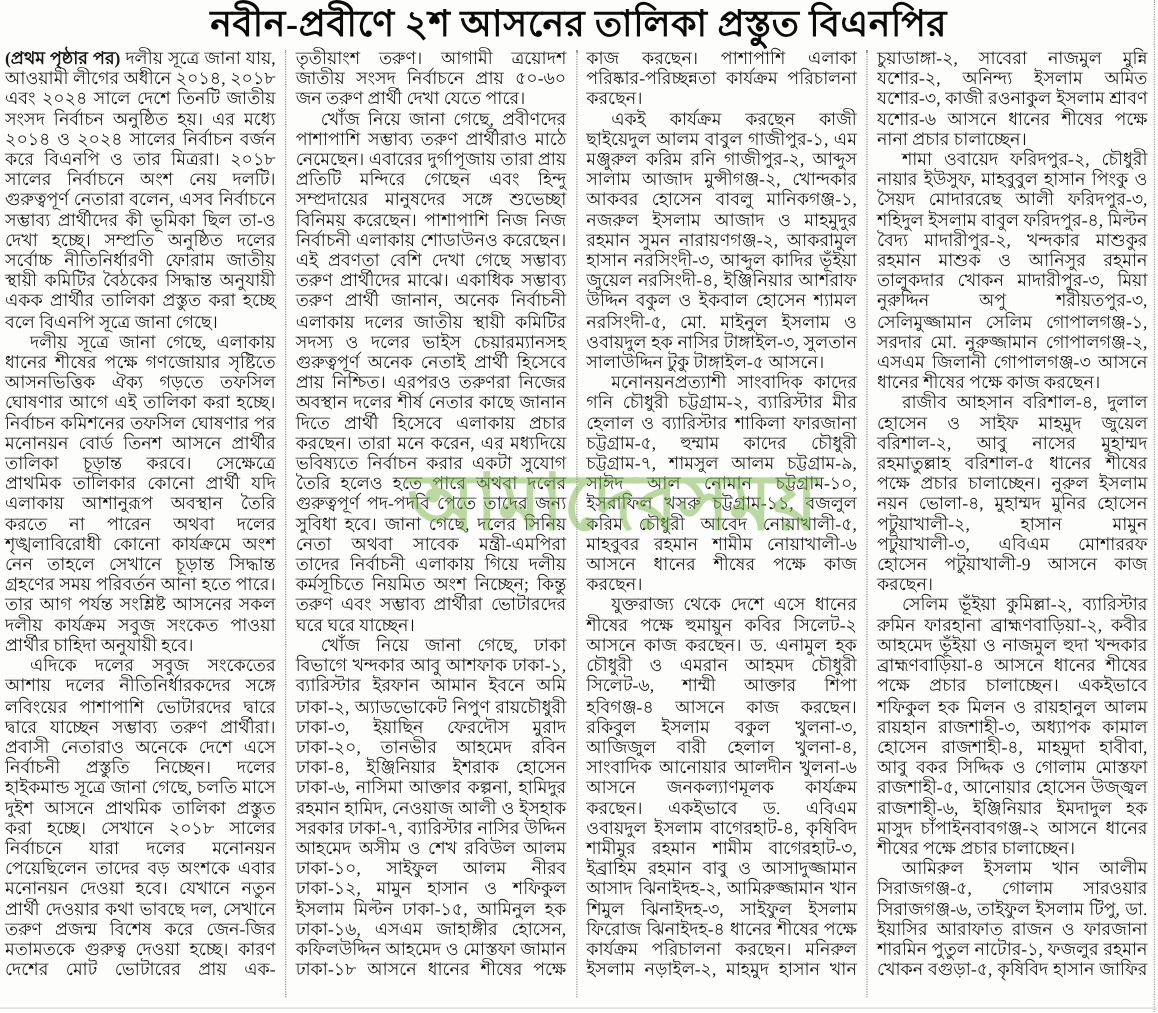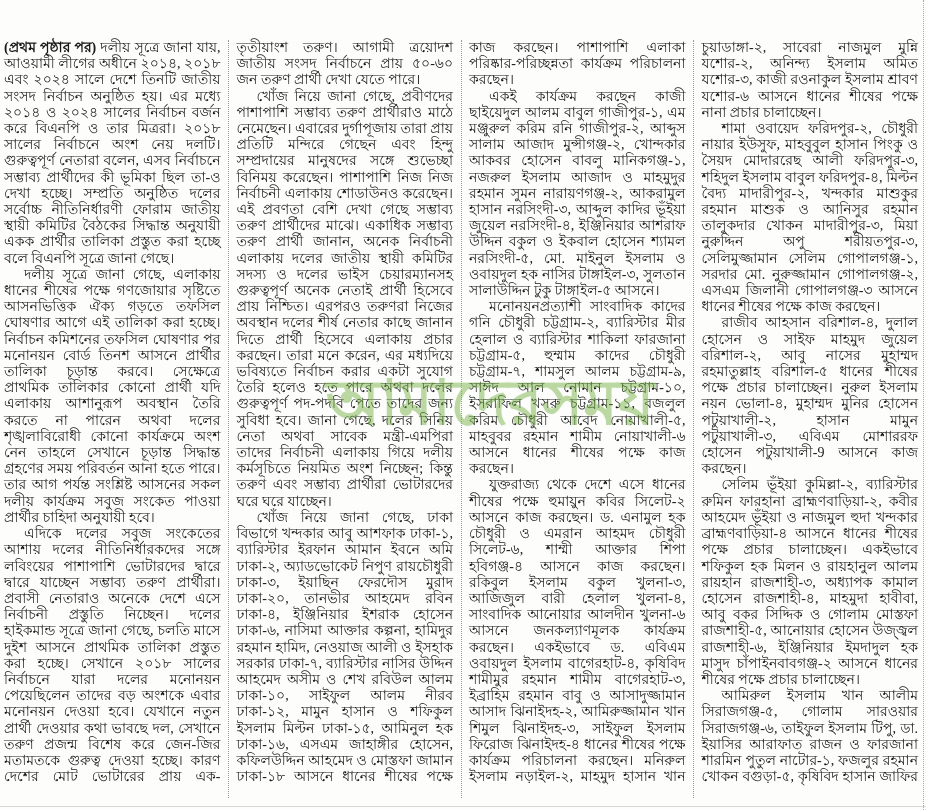--- a/index.html
+++ b/index.html
@@ -65,20 +65,21 @@
     left:0;right:0;bottom:3px;
     height:0;
     border-top:1px solid #d7d7d3;
   }
 </style>
 </head>
 <body>
 
 <div class="page">
 
+  <h1 class="headline">নবীন-প্রবীণে ২শ আসনের তালিকা প্রস্তুত বিএনপির</h1>
 
   <div class="article-body">
     <p class="first-para"><span class="lead-note">(প্রথম পৃষ্ঠার পর)</span> <span>দলীয় সূত্রে জানা যায়, আওয়ামী লীগের অধীনে ২০১৪, ২০১৮ এবং ২০২৪ সালে দেশে তিনটি জাতীয় সংসদ নির্বাচন অনুষ্ঠিত হয়। এর মধ্যে ২০১৪ ও ২০২৪ সালের নির্বাচন বর্জন করে বিএনপি ও তার মিত্ররা। ২০১৮ সালের নির্বাচনে অংশ নেয় দলটি। গুরুত্বপূর্ণ নেতারা বলেন, এসব নির্বাচনে সম্ভাব্য প্রার্থীদের কী ভূমিকা ছিল তা-ও দেখা হচ্ছে। সম্প্রতি অনুষ্ঠিত দলের সর্বোচ্চ নীতিনির্ধারণী ফোরাম জাতীয় স্থায়ী কমিটির বৈঠকের সিদ্ধান্ত অনুযায়ী একক প্রার্থীর তালিকা প্রস্তুত করা হচ্ছে বলে বিএনপি সূত্রে জানা গেছে।</span></p>
     <p>দলীয় সূত্রে জানা গেছে, এলাকায় ধানের শীষের পক্ষে গণজোয়ার সৃষ্টিতে আসনভিত্তিক ঐক্য গড়তে তফসিল ঘোষণার আগে এই তালিকা করা হচ্ছে। নির্বাচন কমিশনের তফসিল ঘোষণার পর মনোনয়ন বোর্ড তিনশ আসনে প্রার্থীর তালিকা চূড়ান্ত করবে। সেক্ষেত্রে প্রাথমিক তালিকার কোনো প্রার্থী যদি এলাকায় আশানুরূপ অবস্থান তৈরি করতে না পারেন অথবা দলের শৃঙ্খলাবিরোধী কোনো কার্যক্রমে অংশ নেন তাহলে সেখানে চূড়ান্ত সিদ্ধান্ত গ্রহণের সময় পরিবর্তন আনা হতে পারে। তার আগ পর্যন্ত সংশ্লিষ্ট আসনের সকল দলীয় কার্যক্রম সবুজ সংকেত পাওয়া প্রার্থীর চাহিদা অনুযায়ী হবে।</p>
     <p>এদিকে দলের সবুজ সংকেতের আশায় দলের নীতিনির্ধারকদের সঙ্গে লবিংয়ের পাশাপাশি ভোটারদের দ্বারে দ্বারে যাচ্ছেন সম্ভাব্য তরুণ প্রার্থীরা। প্রবাসী নেতারাও অনেকে দেশে এসে নির্বাচনী প্রস্তুতি নিচ্ছেন। দলের হাইকমান্ড সূত্রে জানা গেছে, চলতি মাসে দুইশ আসনে প্রাথমিক তালিকা প্রস্তুত করা হচ্ছে। সেখানে ২০১৮ সালের নির্বাচনে যারা দলের মনোনয়ন পেয়েছিলেন তাদের বড় অংশকে এবার মনোনয়ন দেওয়া হবে। যেখানে নতুন প্রার্থী দেওয়ার কথা ভাবছে দল, সেখানে তরুণ প্রজন্ম বিশেষ করে জেন-জির মতামতকে গুরুত্ব দেওয়া হচ্ছে। কারণ দেশের মোট ভোটারের প্রায় এক-তৃতীয়াংশ তরুণ। আগামী ত্রয়োদশ জাতীয় সংসদ নির্বাচনে প্রায় ৫০-৬০ জন তরুণ প্রার্থী দেখা যেতে পারে।</p>
     <p>খোঁজ নিয়ে জানা গেছে, প্রবীণদের পাশাপাশি সম্ভাব্য তরুণ প্রার্থীরাও মাঠে নেমেছেন। এবারের দুর্গাপূজায় তারা প্রায় প্রতিটি মন্দিরে গেছেন এবং হিন্দু সম্প্রদায়ের মানুষদের সঙ্গে শুভেচ্ছা বিনিময় করেছেন। পাশাপাশি নিজ নিজ নির্বাচনী এলাকায় শোডাউনও করেছেন। এই প্রবণতা বেশি দেখা গেছে সম্ভাব্য তরুণ প্রার্থীদের মাঝে। একাধিক সম্ভাব্য তরুণ প্রার্থী জানান, অনেক নির্বাচনী এলাকায় দলের জাতীয় স্থায়ী কমিটির সদস্য ও দলের ভাইস চেয়ারম্যানসহ গুরুত্বপূর্ণ অনেক নেতাই প্রার্থী হিসেবে প্রায় নিশ্চিত। এরপরও তরুণরা নিজের অবস্থান দলের শীর্ষ নেতার কাছে জানান দিতে প্রার্থী হিসেবে এলাকায় প্রচার করছেন। তারা মনে করেন, এর মধ্যদিয়ে ভবিষ্যতে নির্বাচন করার একটা সুযোগ তৈরি হলেও হতে পারে অথবা দলের গুরুত্বপূর্ণ পদ-পদবি পেতে তাদের জন্য সুবিধা হবে। জানা গেছে, দলের সিনিয় নেতা অথবা সাবেক মন্ত্রী-এমপিরা তাদের নির্বাচনী এলাকায় গিয়ে দলীয় কর্মসূচিতে নিয়মিত অংশ নিচ্ছেন; কিন্তু তরুণ এবং সম্ভাব্য প্রার্থীরা ভোটারদের ঘরে ঘরে যাচ্ছেন।</p>
     <p>খোঁজ নিয়ে জানা গেছে, ঢাকা বিভাগে খন্দকার আবু আশফাক ঢাকা-১, ব্যারিস্টার ইরফান আমান ইবনে অমি ঢাকা-২, অ্যাডভোকেট নিপুণ রায়চৌধুরী ঢাকা-৩, ইয়াছিন ফেরদৌস মুরাদ ঢাকা-২০, তানভীর আহমেদ রবিন ঢাকা-৪, ইঞ্জিনিয়ার ইশরাক হোসেন ঢাকা-৬, নাসিমা আক্তার কল্পনা, হামিদুর রহমান হামিদ, নেওয়াজ আলী ও ইসহাক সরকার ঢাকা-৭, ব্যারিস্টার নাসির উদ্দিন আহমেদ অসীম ও শেখ রবিউল আলম ঢাকা-১০, সাইফুল আলম নীরব ঢাকা-১২, মামুন হাসান ও শফিকুল ইসলাম মিল্টন ঢাকা-১৫, আমিনুল হক ঢাকা-১৬, এসএম জাহাঙ্গীর হোসেন, কফিলউদ্দিন আহমেদ ও মোস্তফা জামান ঢাকা-১৮ আসনে ধানের শীষের পক্ষে কাজ করছেন। পাশাপাশি এলাকা পরিষ্কার-পরিচ্ছন্নতা কার্যক্রম পরিচালনা করছেন।</p>
     <p>একই কার্যক্রম করছেন কাজী ছাইয়েদুল আলম বাবুল গাজীপুর-১, এম মঞ্জুরুল করিম রনি গাজীপুর-২, আব্দুস সালাম আজাদ মুন্সীগঞ্জ-২, খোন্দকার আকবর হোসেন বাবলু মানিকগঞ্জ-১, নজরুল ইসলাম আজাদ ও মাহমুদুর রহমান সুমন নারায়ণগঞ্জ-২, আকরামুল হাসান নরসিংদী-৩, আব্দুল কাদির ভূঁইয়া জুয়েল নরসিংদী-৪, ইঞ্জিনিয়ার আশরাফ উদ্দিন বকুল ও ইকবাল হোসেন শ্যামল নরসিংদী-৫, মো. মাইনুল ইসলাম ও ওবায়দুল হক নাসির টাঙ্গাইল-৩, সুলতান সালাউদ্দিন টুকু টাঙ্গাইল-৫ আসনে।</p>
     <p>মনোনয়নপ্রত্যাশী সাংবাদিক কাদের গনি চৌধুরী চট্টগ্রাম-২, ব্যারিস্টার মীর হেলাল ও ব্যারিস্টার শাকিলা ফারজানা চট্টগ্রাম-৫, হুম্মাম কাদের চৌধুরী চট্টগ্রাম-৭, শামসুল আলম চট্টগ্রাম-৯, সাঈদ আল নোমান চট্টগ্রাম-১০, ইসরাফিল খসরু চট্টগ্রাম-১১, বজলুল করিম চৌধুরী আবেদ নোয়াখালী-৫, মাহবুবর রহমান শামীম নোয়াখালী-৬ আসনে ধানের শীষের পক্ষে কাজ করছেন।</p>
     <p>যুক্তরাজ্য থেকে দেশে এসে ধানের শীষের পক্ষে হুমায়ুন কবির সিলেট-২ আসনে কাজ করছেন। ড. এনামুল হক চৌধুরী ও এমরান আহমদ চৌধুরী সিলেট-৬, শাম্মী আক্তার শিপা হবিগঞ্জ-৪ আসনে কাজ করছেন। রকিবুল ইসলাম বকুল খুলনা-৩, আজিজুল বারী হেলাল খুলনা-৪, সাংবাদিক আনোয়ার আলদীন খুলনা-৬ আসনে জনকল্যাণমূলক কার্যক্রম করছেন। একইভাবে ড. এবিএম ওবায়দুল ইসলাম বাগেরহাট-৪, কৃষিবিদ শামীমুর রহমান শামীম বাগেরহাট-৩, ইব্রাহিম রহমান বাবু ও আসাদুজ্জামান আসাদ ঝিনাইদহ-২, আমিরুজ্জামান খান শিমুল ঝিনাইদহ-৩, সাইফুল ইসলাম ফিরোজ ঝিনাইদহ-৪ ধানের শীষের পক্ষে কার্যক্রম পরিচালনা করছেন। মনিরুল ইসলাম নড়াইল-২, মাহমুদ হাসান খান চুয়াডাঙ্গা-২, সাবেরা নাজমুল মুন্নি যশোর-২, অনিন্দ্য ইসলাম অমিত যশোর-৩, কাজী রওনাকুল ইসলাম শ্রাবণ যশোর-৬ আসনে ধানের শীষের পক্ষে নানা প্রচার চালাচ্ছেন।</p>

